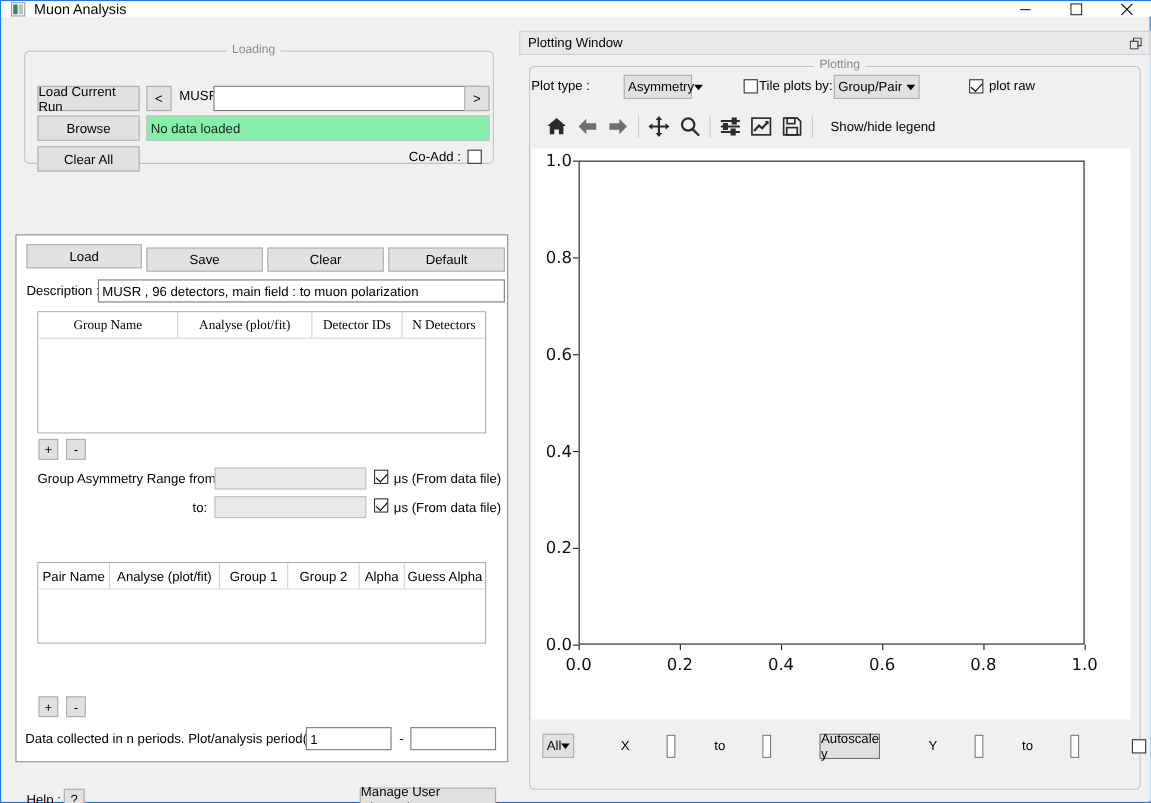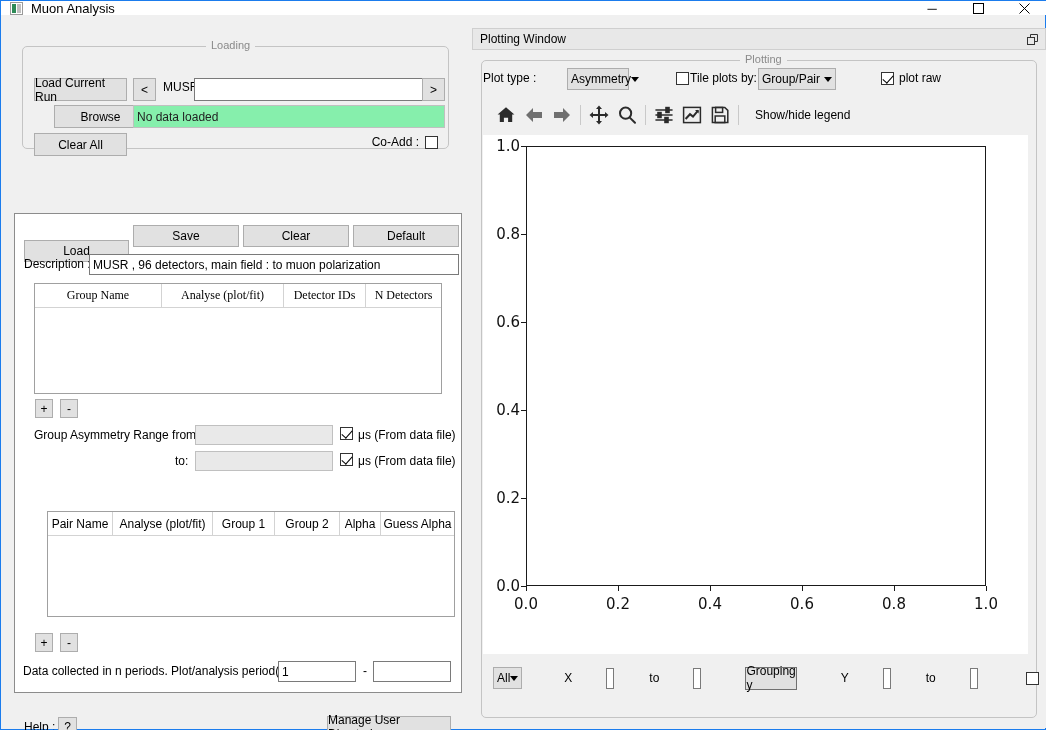--- a/index.html
+++ b/index.html
@@ -50,21 +50,21 @@
          font-family:"Liberation Sans", sans-serif; color:#000; overflow:hidden;
          white-space:nowrap; }
   .txt.disabled { background:#e9e9e9; border:1px solid #c0c0c0; color:#6d6d6d; }
 
   #btn-load-current { position:absolute; left:11px; top:31px; width:93px; height:23px; }
   #btn-prev { position:absolute; left:110px; top:31px; width:23px; height:23px; }
   #lbl-musr { position:absolute; left:140px; top:33px; font-size:12px; }
   #run-input { position:absolute; left:171px; top:31px; width:243px; height:23px; }
   #btn-next { position:absolute; left:399px; top:31px; width:23px; height:23px; }
 
-  #btn-browse { position:absolute; left:11px; top:58px; width:93px; height:23px;margin-left:20px; }
+  #btn-browse { position:absolute; left:11px; top:58px; width:93px; height:23px; }
   #loaded-file { position:absolute; left:110px; top:58px; width:312px; height:23px;
                  background:#86efac; border:1px solid #c0c0c0; color:#222; }
   #btn-clear-all { position:absolute; left:11px; top:86px; width:93px; height:23px; }
   #coadd-wrap { position:absolute; right:10px; top:88px; display:flex; align-items:center; }
   #coadd-label { font-size:12px; margin-right:6px; }
 
   .cb { width:13px; height:13px; border:1px solid #333; background:#fff;
         display:inline-block; position:relative; flex:none; }
   .cb.checked::after { content:""; position:absolute; left:3px; top:0px;
         width:5px; height:9px; border:solid #000; border-width:0 1.6px 1.6px 0;
@@ -74,39 +74,39 @@
   #tabstrip { position:absolute; left:12px; top:165px; width:448px; height:22px;
               display:flex; align-items:flex-end; }
   .tab { height:21px; padding:0 11px; background:#f0f0f0; border:1px solid #b0b0b0;
          border-bottom:none; display:flex; align-items:center; font-size:12px;
          margin-right:-1px; position:relative; z-index:1; }
   .tab.active { background:#ffffff; height:23px; z-index:3; border-color:#8c8c8c; }
 
   #tab-panel { position:absolute; left:12px; top:186px; width:448px; height:480px;
                background:#ffffff; border:1px solid #8c8c8c; }
 
-  #btn-g-load  { position:absolute; left:9px;   top:26px; width:105px; height:22px; }
+  #btn-g-load  { position:absolute; left:9px;   top:8px; width:105px; height:22px; }
   #btn-g-save  { position:absolute; left:118px; top:11px; width:106px; height:22px; }
   #btn-g-clear { position:absolute; left:228px; top:11px; width:106px; height:22px; }
   #btn-g-def   { position:absolute; left:338px; top:11px; width:106px; height:22px; }
 
   #desc-label { position:absolute; left:9px; top:43px; font-size:12px; }
   #desc-input { position:absolute; left:74px; top:40px; width:370px; height:21px; }
 
   .datatable { position:absolute; background:#fff; border:1px solid #a0a0a0; }
   .dt-head { display:flex; height:24px; border-bottom:1px solid #d3d3d3;
              background:#ffffff; }
   .dt-th { display:flex; align-items:center; justify-content:center;
            font-size:12px; border-right:1px solid #d3d3d3; overflow:hidden;
            white-space:nowrap; }
   .dt-th:last-child { border-right:none; }
   .dt-body { height:calc(100% - 24px); background:#fff; }
 
   #group-table { left:19px; top:69px; width:408px; height:111px;font-family:Liberation Serif, serif; }
-  #pair-table  { left:32px; top:297px; width:408px; height:106px; }
+  #pair-table  { left:19px; top:297px; width:408px; height:74px; }
 
   .mini-btn { width:18px; height:19px; background:#e1e1e1; border:1px solid #adadad;
               font-size:12px; display:flex; align-items:center; justify-content:center; }
   #grp-add { position:absolute; left:20px; top:185px; }
   #grp-rem { position:absolute; left:45px; top:185px; }
   #pair-add { position:absolute; left:20px; top:419px; }
   #pair-rem { position:absolute; left:45px; top:419px; }
 
   #gar-from-label { position:absolute; left:19px; top:214px; font-size:12px; }
   #gar-from-input { position:absolute; left:180px; top:211px; width:138px; height:20px; }
@@ -420,21 +420,21 @@
 
     <div id="axis-bar">
       <div class="combo" id="range-combo">
         <span>All</span>
         <span class="carat"></span>
       </div>
       <span id="x-label">X</span>
       <span class="txt" id="x-from"></span>
       <span id="x-to-label">to</span>
       <span class="txt" id="x-to"></span>
-      <span class="btn" id="autoscale-btn">Grouping y</span>
+      <span class="btn" id="autoscale-btn">Autoscale y</span>
       <span id="y-label">Y</span>
       <span class="txt" id="y-from"></span>
       <span id="y-to-label">to</span>
       <span class="txt" id="y-to"></span>
       <span class="cb" id="errors-cb"></span>
       <span id="errors-label">Errors</span>
     </div>
   </div>
 </div>
 

